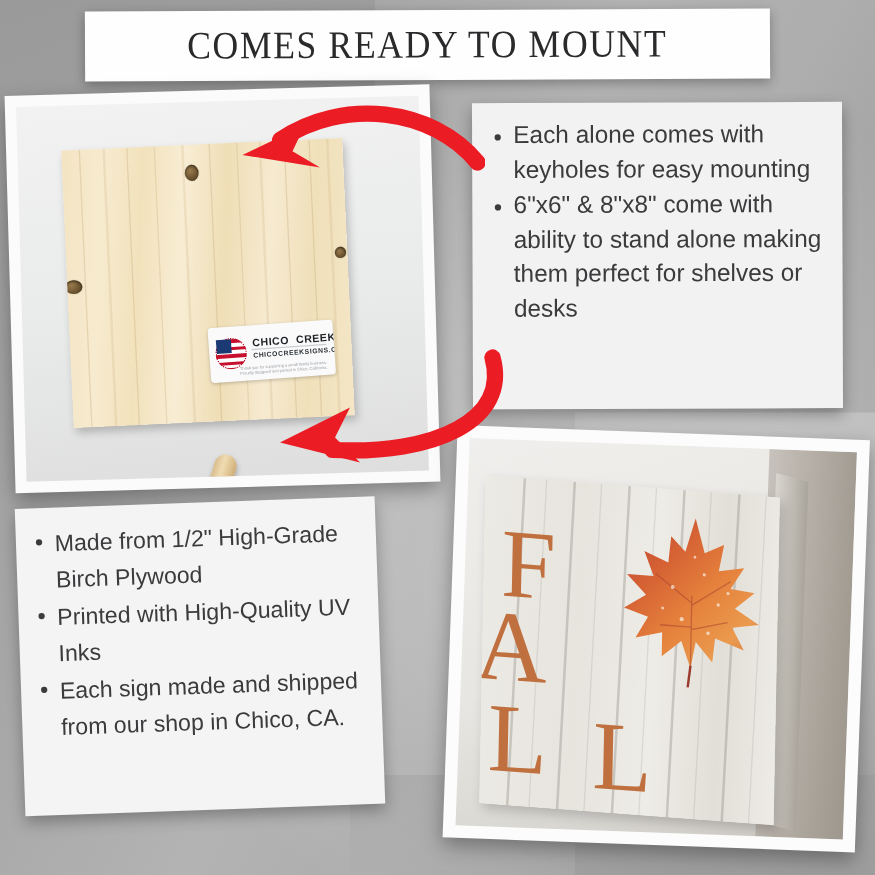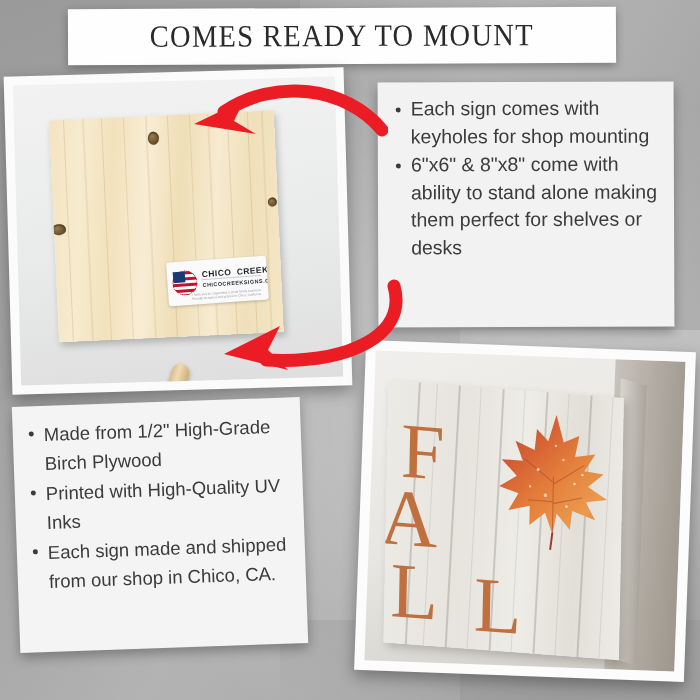--- a/index.html
+++ b/index.html
@@ -228,21 +228,21 @@
           <div id="label-fine">Thank you for supporting a small family business. Proudly designed and printed in Chico, California.</div>
         </div>
       </div>
 
       <div id="dowel"></div>
     </div>
   </div>
 
   <div id="panel-right" class="card">
     <ul class="bullets">
-      <li>Each sign comes with keyholes for shop mounting</li>
+      <li>Each alone comes with keyholes for easy mounting</li>
       <li>6"x6" &amp;  8"x8" come with ability to stand alone making them perfect for shelves or desks</li>
     </ul>
   </div>
 
   <div id="panel-left" class="card">
     <ul class="bullets">
       <li>Made from 1/2" High-Grade Birch Plywood</li>
       <li>Printed with High-Quality UV Inks</li>
       <li>Each sign made and shipped from our shop in Chico, CA.</li>
     </ul>

